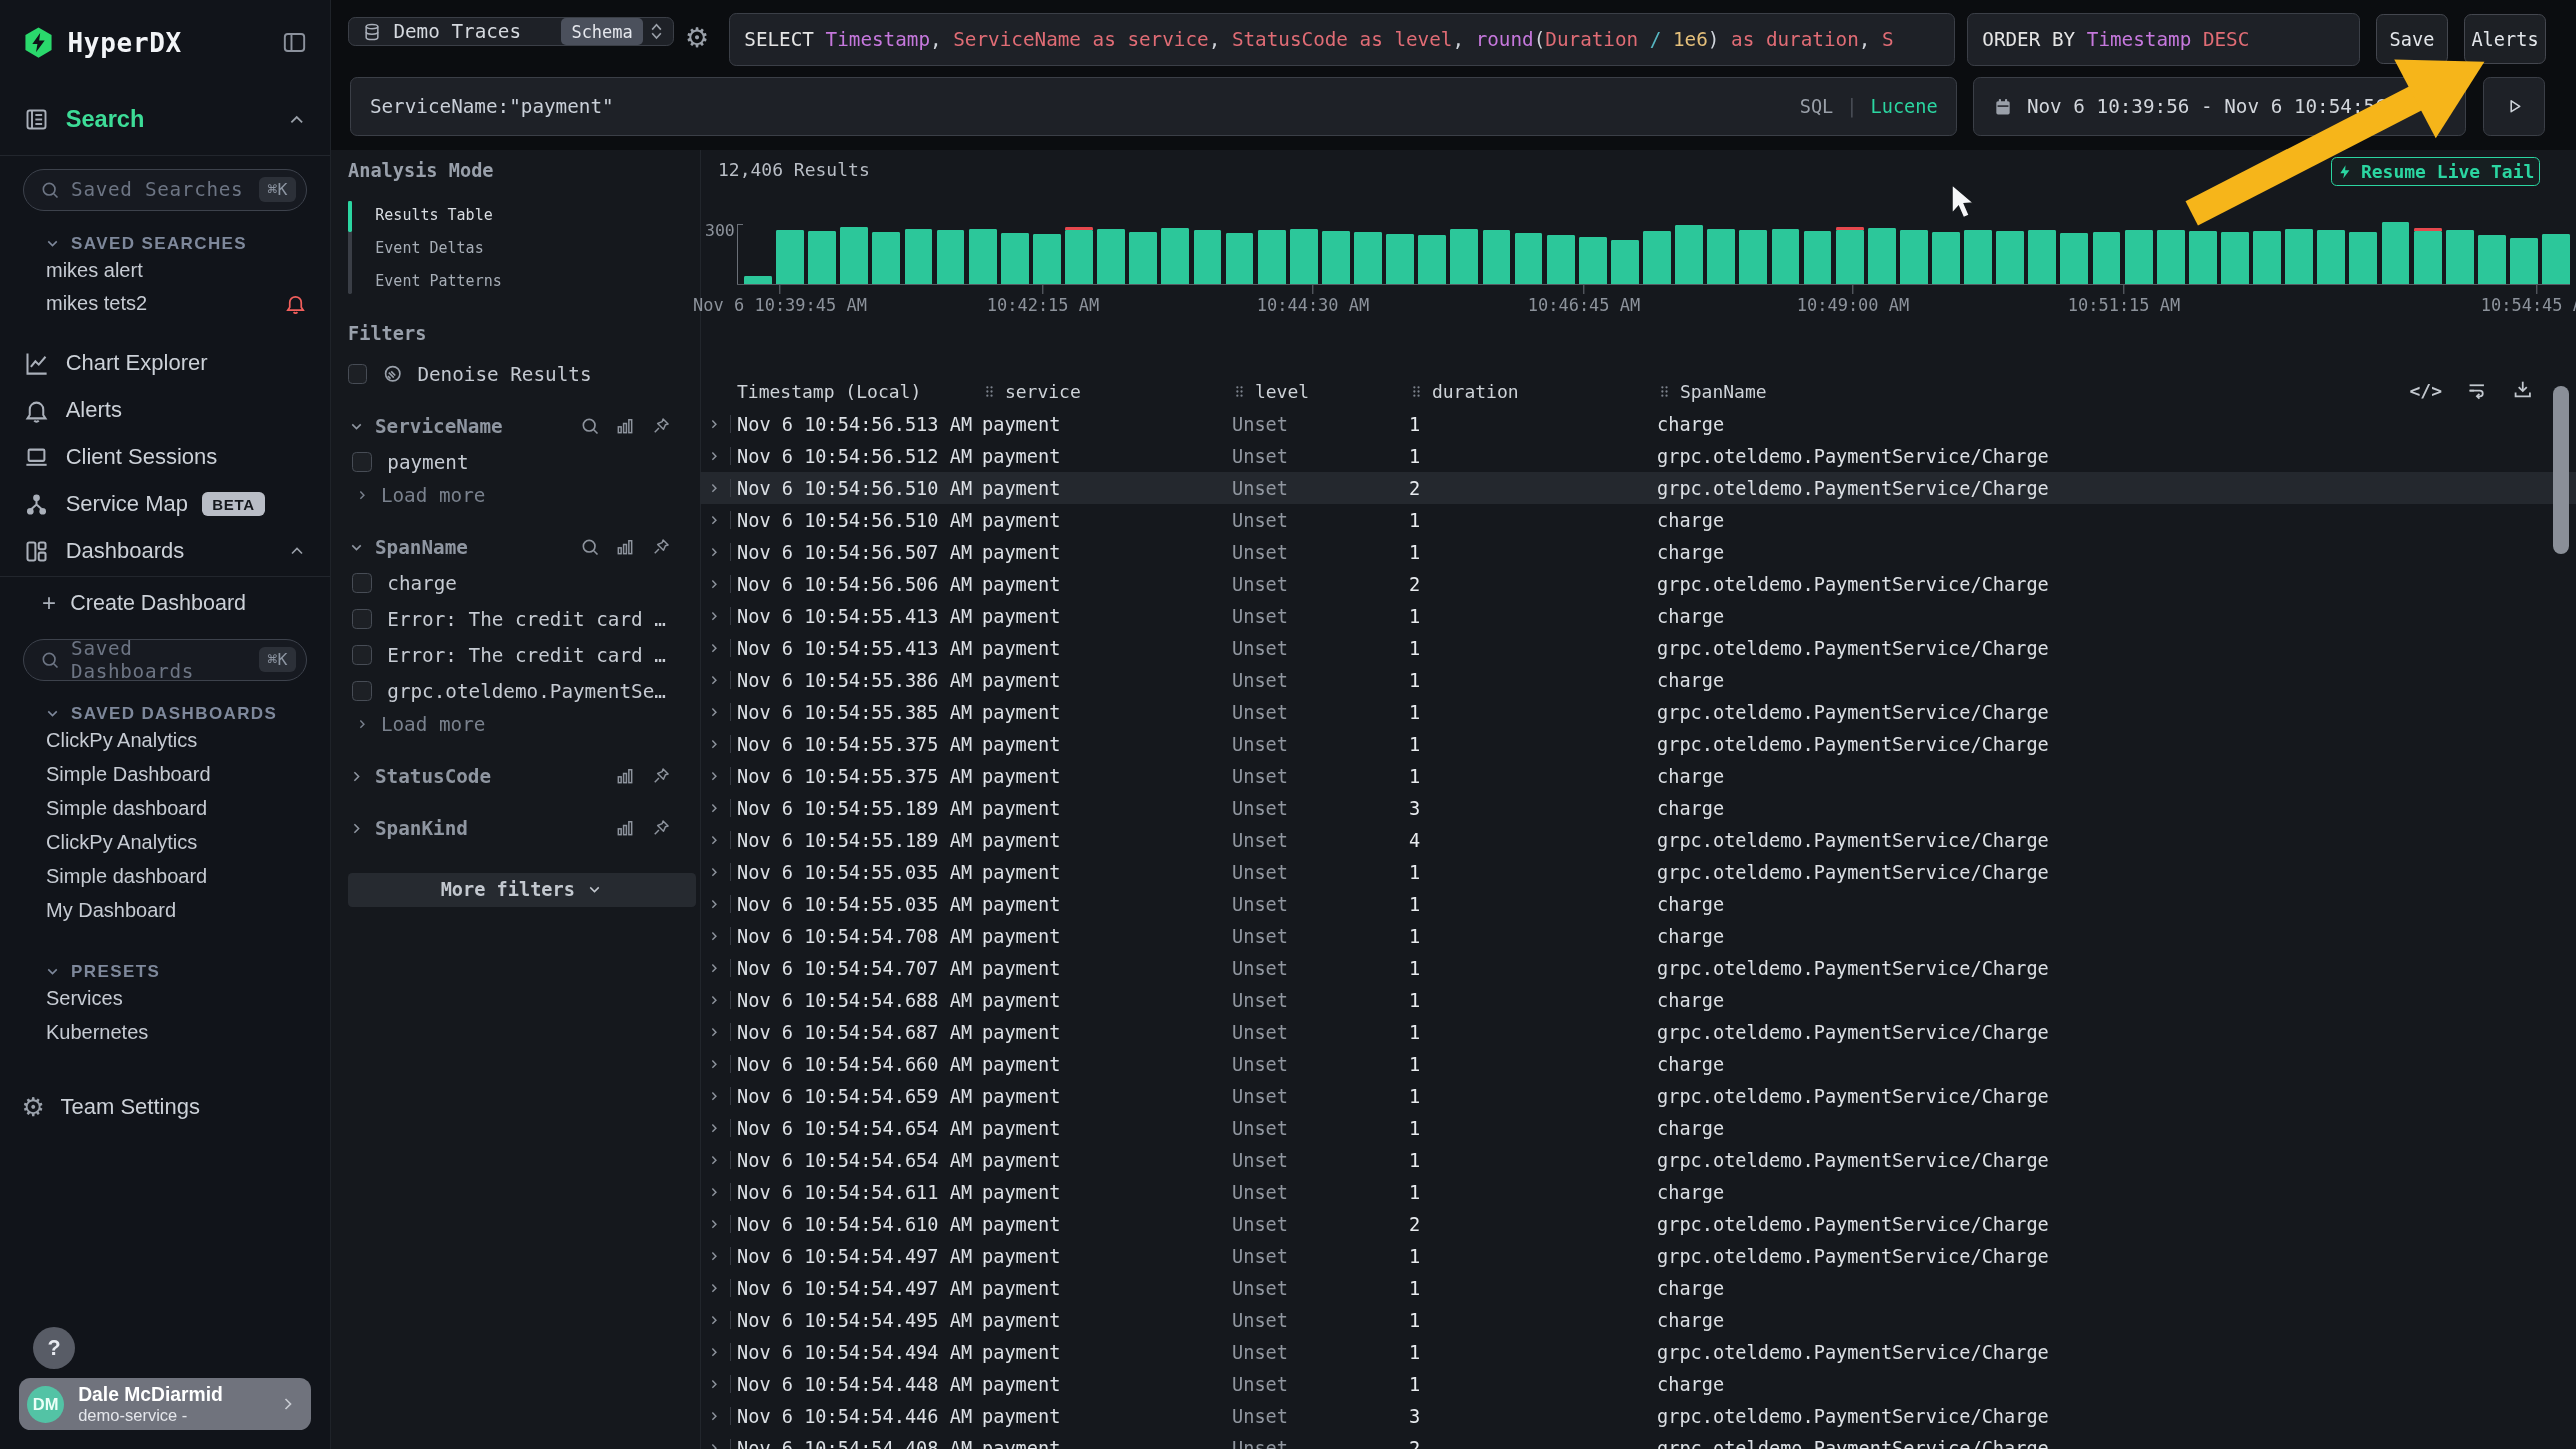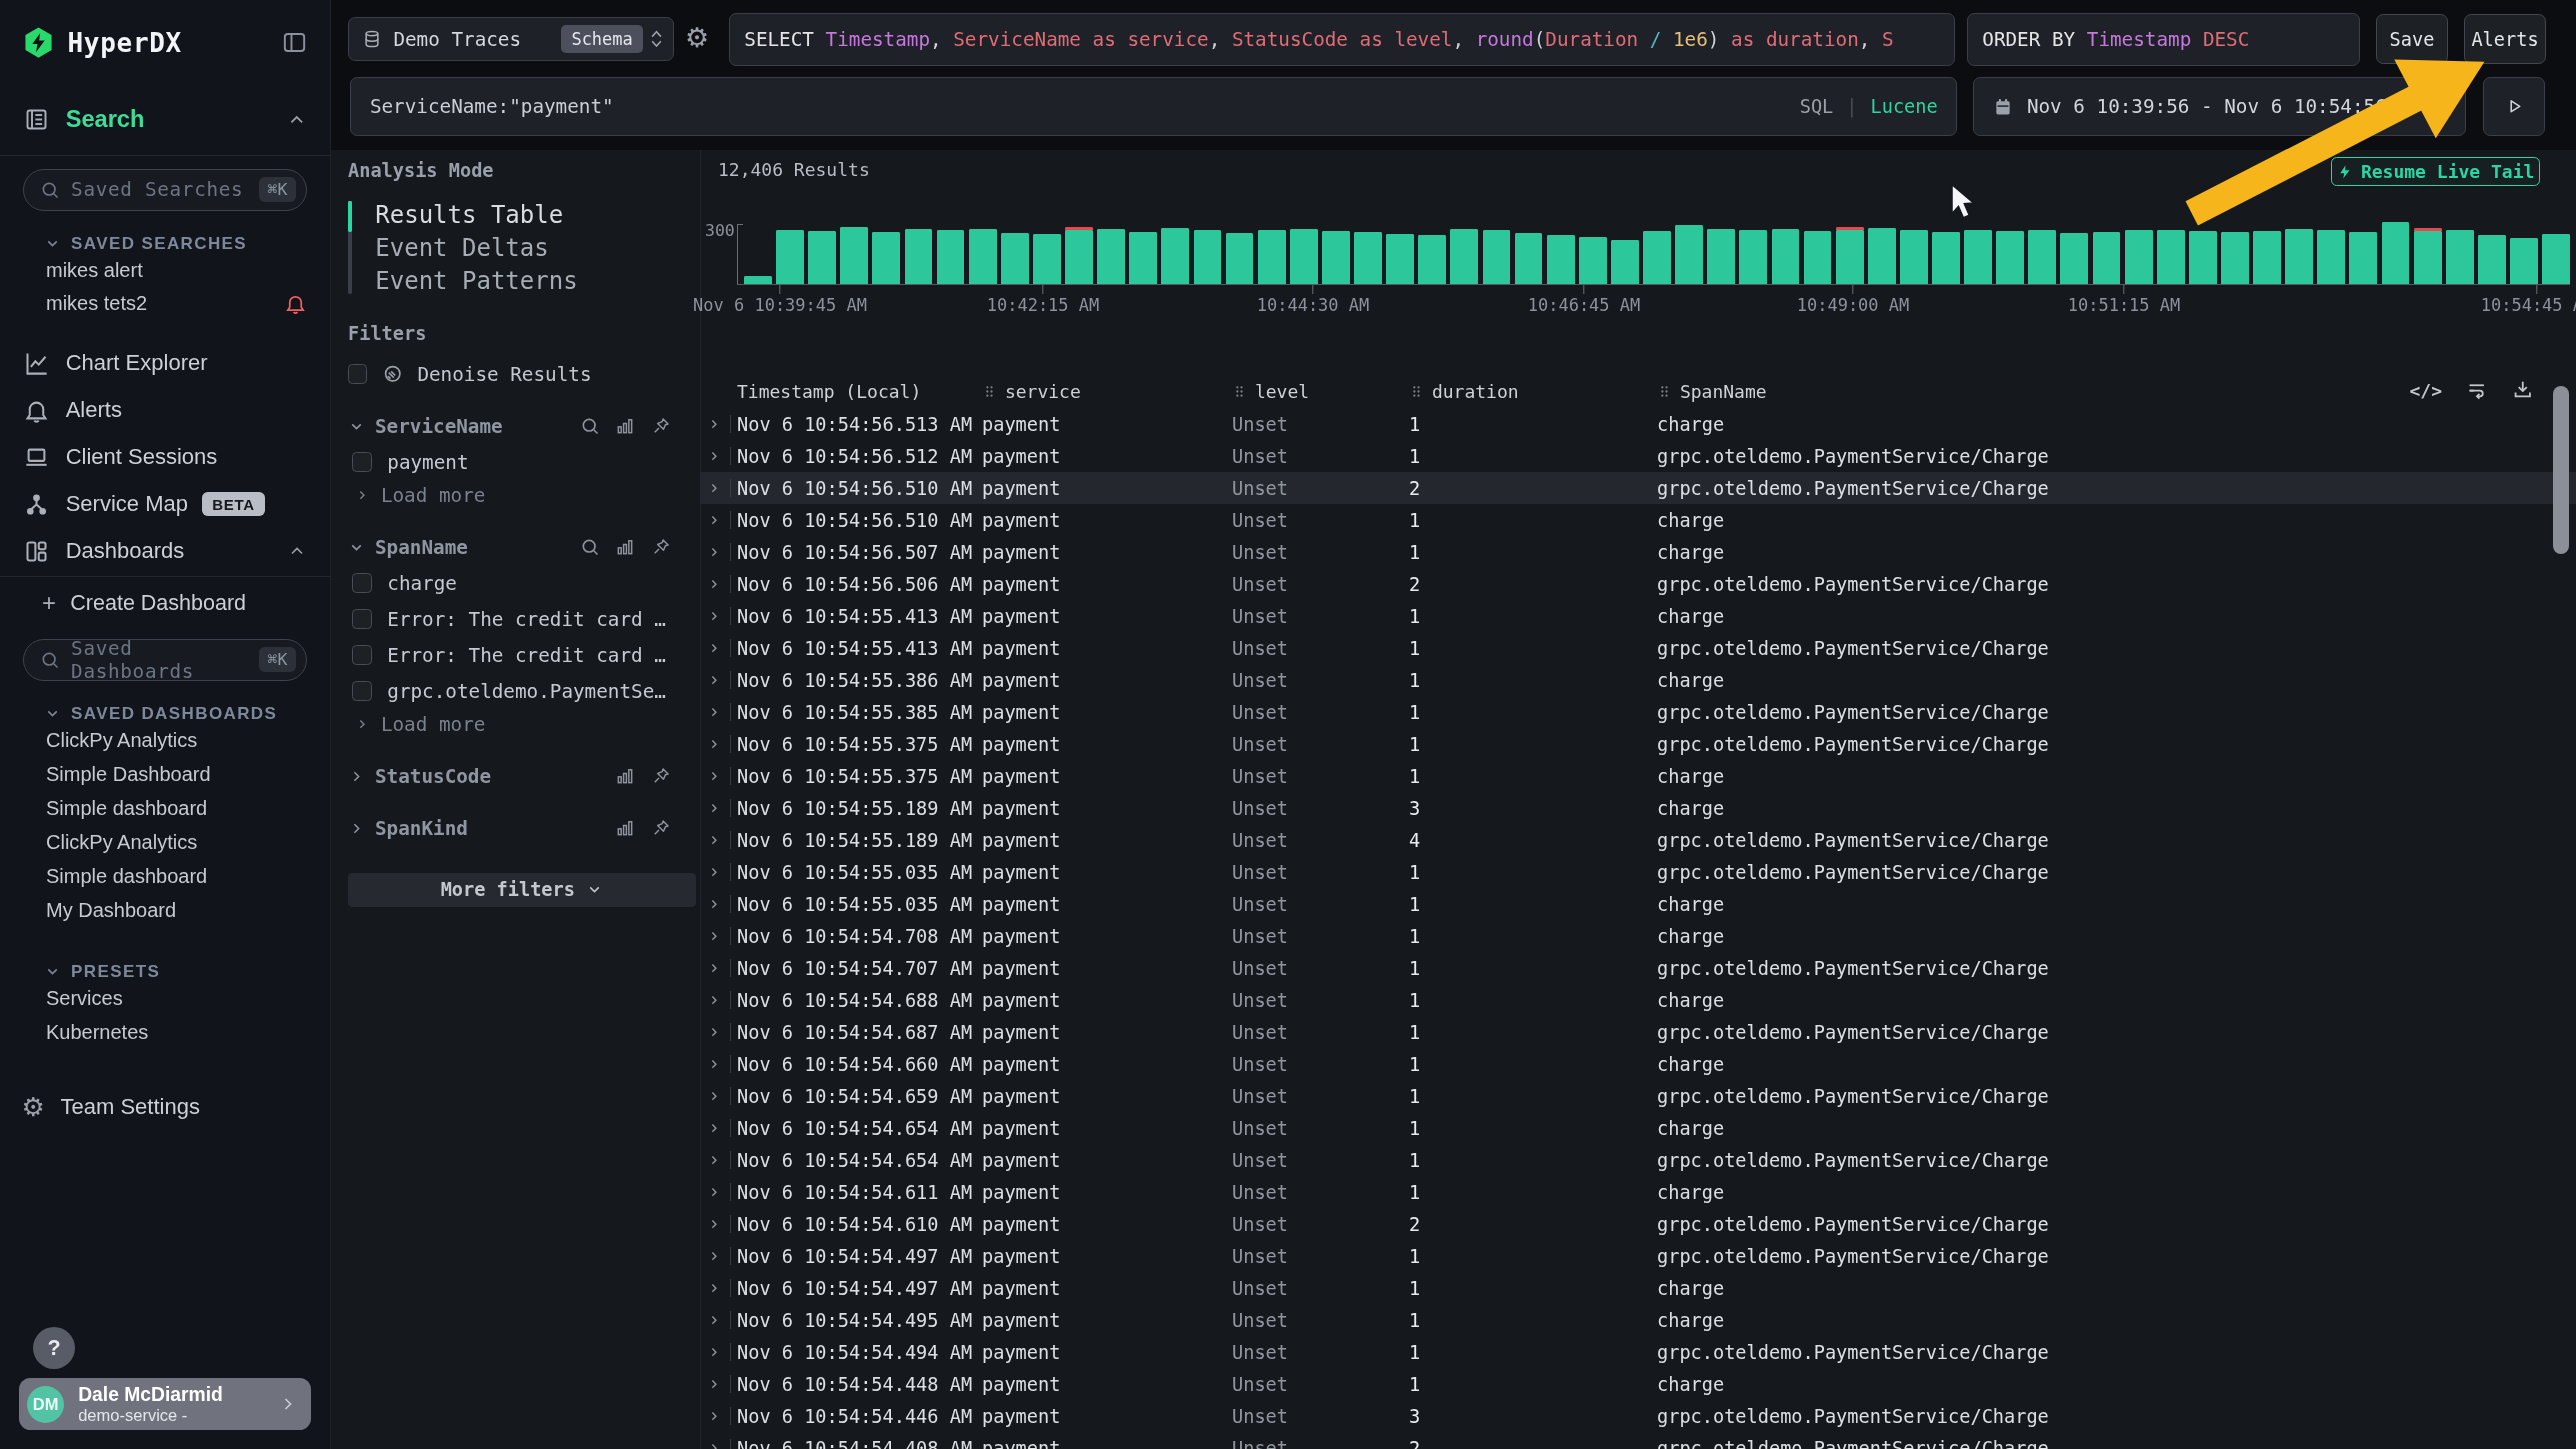--- a/index.html
+++ b/index.html
@@ -56,21 +56,21 @@
   .avatar { width:37px; height:37px; border-radius:50%; background:#53c3a5; color:#eafff7;
     font-size:16.5px; font-weight:bold; display:flex; align-items:center; justify-content:center; }
   .user-meta { margin-left:14px; flex:1; line-height:1.12; }
   .user-name { color:#ffffff; font-size:19.3px; font-weight:bold; }
   .user-org { color:#e4e6eb; font-size:16.5px; }
   .user-chev { color:#c9ccd3; }
 
   
   #topstrip { position:absolute; left:331px; top:0; width:2245px; height:150px; background:#0b0d10; }
   .box { position:absolute; background:#1e2127; border:0.7px solid #3b3f47; border-radius:7.2px; }
-  .ds-box { left:17px; top:17px; width:326px; height:44px; display:flex; align-items:center; padding:0 10px 0 13px; color:#d5d9df; font-size:19.3px; }
+  .ds-box { left:17px; top:17px; width:326px; height:29px; display:flex; align-items:center; padding:0 10px 0 13px; color:#d5d9df; font-size:19.3px; }
   .ds-box .t { margin-left:11.4px; flex:1; }
   .schema-badge { background:#4b505c; color:#e6e8ee; border-radius:5px; font-size:17px; padding:3.6px 10px; }
   .sel-carets { display:flex; flex-direction:column; gap:1.4px; margin-left:7.2px; color:#9aa0a9; }
   .gear-top { position:absolute; left:349px; top:15.7px; width:34px; height:44px; display:flex; align-items:center; justify-content:center;
     color:#9aa0a9; font-size:27px; font-family:"DejaVu Sans",sans-serif; }
   .sql-box { left:398px; top:13px; width:1226px; height:53px; display:flex; align-items:center; padding:0 14.3px;
     font-size:19.3px; white-space:nowrap; overflow:hidden; }
   .order-box { left:1636px; top:13px; width:393px; height:53px; display:flex; align-items:center; padding:0 14.3px;
     font-size:19.3px; white-space:nowrap; overflow:hidden; }
   .tk-kw { color:#e5e5e5; font-weight:normal; }
@@ -96,21 +96,21 @@
   
   #mainbg { position:absolute; left:331px; top:150px; width:2245px; height:1299px; background:#15181d; }
   #panel-divider { position:absolute; left:700px; top:150px; width:0.7px; height:1299px; background:#22262c; }
 
   
   #fpanel { position:absolute; left:331px; top:150px; width:369px; height:1299px; padding:10px 0 0 17px; }
   .p-label { color:#99a0ab; font-size:18.6px; font-weight:bold; }
   .modes { margin-top:17px; position:relative; padding-left:14.3px; }
   .mode-rail { position:absolute; left:0; top:2.9px; width:3.6px; height:calc(100% - 5.7px); background:#3a3e46; border-radius:1.4px; }
   .mode-rail .seg { position:absolute; left:0; top:0; width:3.6px; height:31.5px; background:#2bd6a1; border-radius:1.4px; }
-  .mode-item { height:33px; display:flex; align-items:center; padding-left:13px; color:#a6adb6; font-size:24px; }
+  .mode-item { height:33px; display:flex; align-items:center; padding-left:13px; color:#a6adb6; font-size:15px; }
   .mode-item.active { color:#d9dde2; }
   .filters-label { margin-top:26px; }
   .denoise-row { margin-top:18.6px; display:flex; align-items:center; gap:14.3px; color:#c3c8d0; font-size:19.3px; }
   .cb { width:19.3px; height:19.3px; border:1.4px solid #474c55; border-radius:4.3px; background:#1d2025; flex:none; }
   .fg-head { margin-top:29px; display:flex; align-items:center; color:#8f96a1; }
   .fg-head .fg-name { font-size:19.3px; font-weight:bold; margin-left:10px; }
   .fg-icons { margin-left:auto; display:flex; align-items:center; gap:15.7px; padding-right:29px; color:#8d939d; }
   .fg-item { margin-top:13px; display:flex; align-items:center; gap:15.7px; padding-left:4.3px; color:#c6cbd3; font-size:19.3px; white-space:nowrap; }
   .fg-load { margin-top:10px; display:flex; align-items:center; gap:11.4px; padding-left:7.2px; color:#79818d; font-size:19.3px; }
   .more-filters { margin-top:33px; width:348px; height:34px; background:#262a30; border-radius:4.3px;

